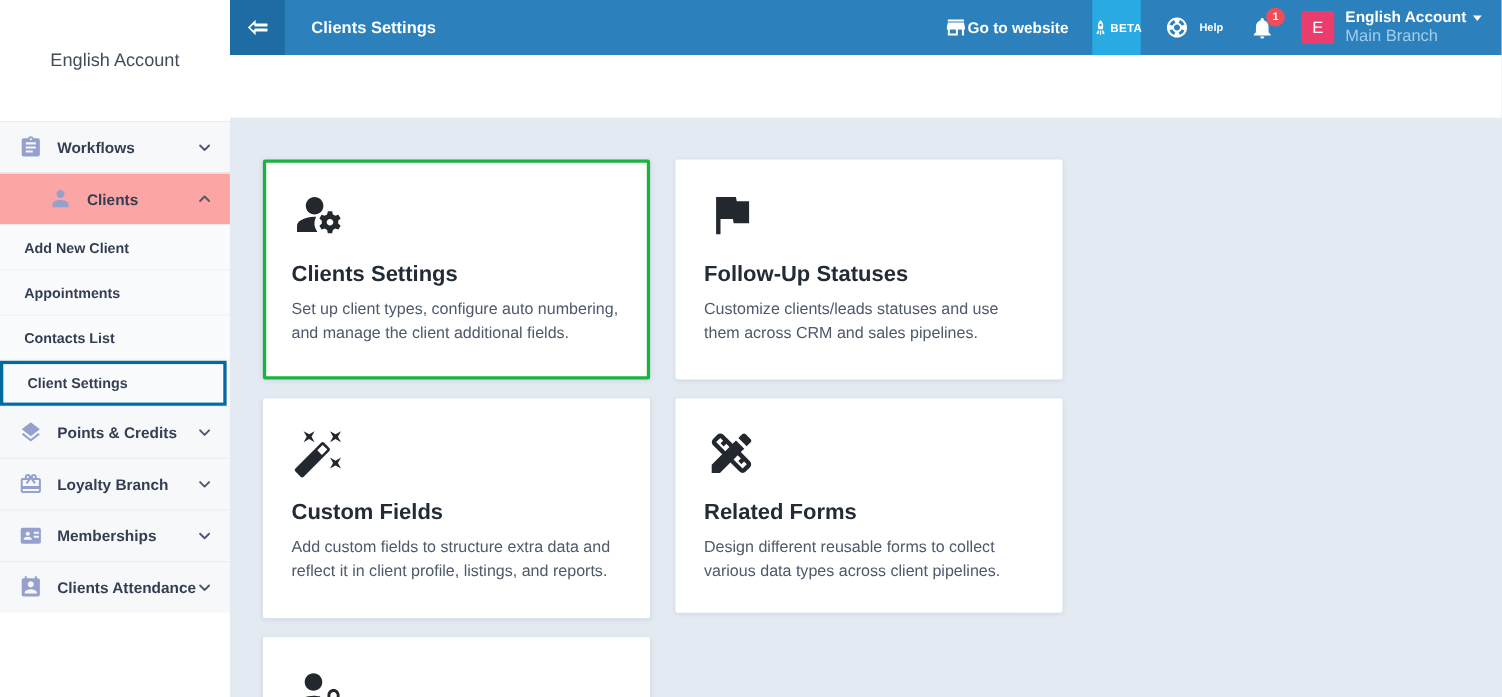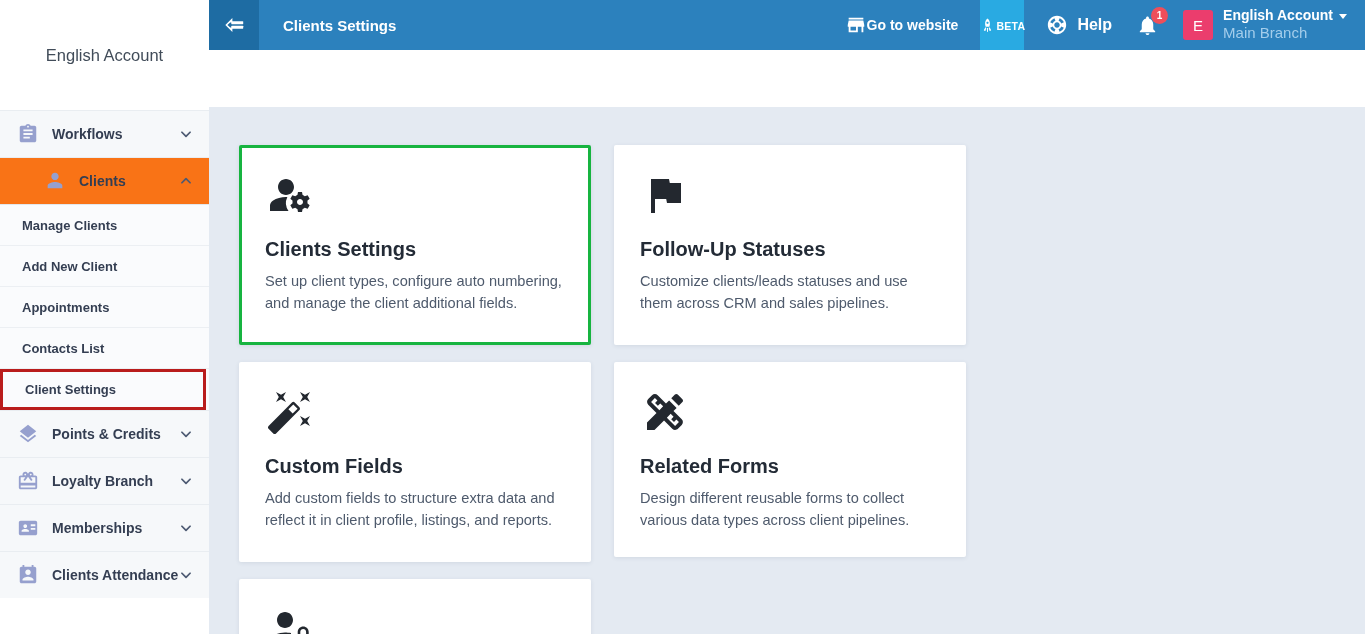--- a/index.html
+++ b/index.html
@@ -6,36 +6,36 @@
   html,body { width:1365px; height:634px; overflow:hidden; font-family:"Liberation Sans", sans-serif; background:#e4eaf2; }
 
   
   .sidebar { position:absolute; left:0; top:0; width:209px; height:634px; background:#ffffff; z-index:3; }
   .account-header { height:110px; display:flex; align-items:center; justify-content:center; background:#fff; }
   .account-header span { font-size:16.5px; color:#414c59; }
   .nav-item { height:47px; display:flex; align-items:center; padding:0 16px 0 17px; background:#f6f8fa; border-top:1px solid #e9edf1; cursor:pointer; }
   .nav-item .nav-icon { width:22px; height:22px; color:#96a0ce; flex:0 0 22px; }
   .nav-item .nav-label { font-size:14px; font-weight:700; color:#343e52; margin-left:13px; flex:1; }
   .nav-item .chev { width:14px; height:14px; color:#4d5a73; }
-  .nav-item.active { background:#f97316;padding-left:44px; }
+  .nav-item.active { background:#fca5a5;padding-left:44px; }
   .submenu { border-top:1px solid #e2e7ec; box-shadow: inset 0 5px 6px -5px rgba(30,45,70,.14); background:#fafbfd; }
   .subitem { height:41px; display:flex; align-items:center; padding:0 16px 0 22px; border-bottom:1px solid #eceff3; cursor:pointer; background:#fafbfd; }
   .subitem span { font-size:13px; font-weight:700; color:#343e52; }
-  .subitem.highlighted { border:3px solid #b91c1c; width:206px; }
+  .subitem.highlighted { border:3px solid #0369a1; width:206px; }
   svg { display:block; }
 
   
   .topbar { position:absolute; left:209px; top:0; right:0; height:50px; background:#2c81bd; display:flex; align-items:center; z-index:2; }
   .collapse-btn { width:50px; height:50px; background:#1e6ca3; display:flex; align-items:center; justify-content:center; cursor:pointer; flex:0 0 50px; }
   .topbar-title { color:#ffffff; font-size:15px; font-weight:700; margin-left:24px; flex:1; }
   .top-right { display:flex; align-items:center; height:50px; }
   .go-website { display:flex; align-items:center; gap:0; color:#fff; font-size:14px; font-weight:700; margin-right:22px; cursor:pointer; }
   .beta-badge { width:44px; height:50px; background:#29aae2; display:flex; flex-direction:row; align-items:center; justify-content:center; cursor:pointer; }
   .beta-badge .beta-label { color:#fff; font-size:10.5px; font-weight:700; margin-top:2px; letter-spacing:.3px; }
-  .help { display:flex; align-items:center; gap:9px; color:#fff; font-size:16px; font-weight:700; margin:0 24px 0 22px; cursor:pointer; }
+  .help { display:flex; align-items:center; gap:9px; color:#fff; font-size:10px; font-weight:700; margin:0 24px 0 22px; cursor:pointer; }
   .bell-wrap { position:relative; margin-right:24px; cursor:pointer; }
   .bell-badge { position:absolute; top:-7px; right:-9px; min-width:17px; height:17px; border-radius:50%; background:#ee4e5a; color:#fff; font-size:10px; font-weight:700; display:flex; align-items:center; justify-content:center; }
   .avatar { width:30px; height:30px; border-radius:3px; background:#eb3d6d; color:#fff; font-size:15px; font-weight:400; display:flex; align-items:center; justify-content:center; margin-right:10px; cursor:pointer; }
   .account-block { margin-right:18px; cursor:pointer; line-height:1.25; }
   .account-line { display:flex; align-items:center; gap:6px; color:#fff; font-size:14px; font-weight:700; }
   .caret-down { width:0; height:0; border-left:4.5px solid transparent; border-right:4.5px solid transparent; border-top:5px solid #fff; margin-top:2px; }
   .branch-line { color:#a3cdeb; font-size:15px; }
 
   
   .subheader { position:absolute; left:209px; top:50px; right:0; height:57px; background:#ffffff; z-index:1; }
@@ -80,23 +80,20 @@
     <span class="nav-label">Clients</span>
     <span class="chev">
       <svg viewBox="0 0 24 24" width="14" height="14" fill="none" stroke="currentColor" stroke-width="3" stroke-linecap="round" stroke-linejoin="round">
           <path d="M5 15l7-7 7 7"></path>
         </svg>
     </span>
   </div>
 
   <div class="submenu">
     <div class="subitem">
-      <span>Manage Clients</span>
-    </div>
-    <div class="subitem">
       <span>Add New Client</span>
     </div>
     <div class="subitem">
       <span>Appointments</span>
     </div>
     <div class="subitem">
       <span>Contacts List</span>
     </div>
     <div class="subitem highlighted">
       <span>Client Settings</span>

